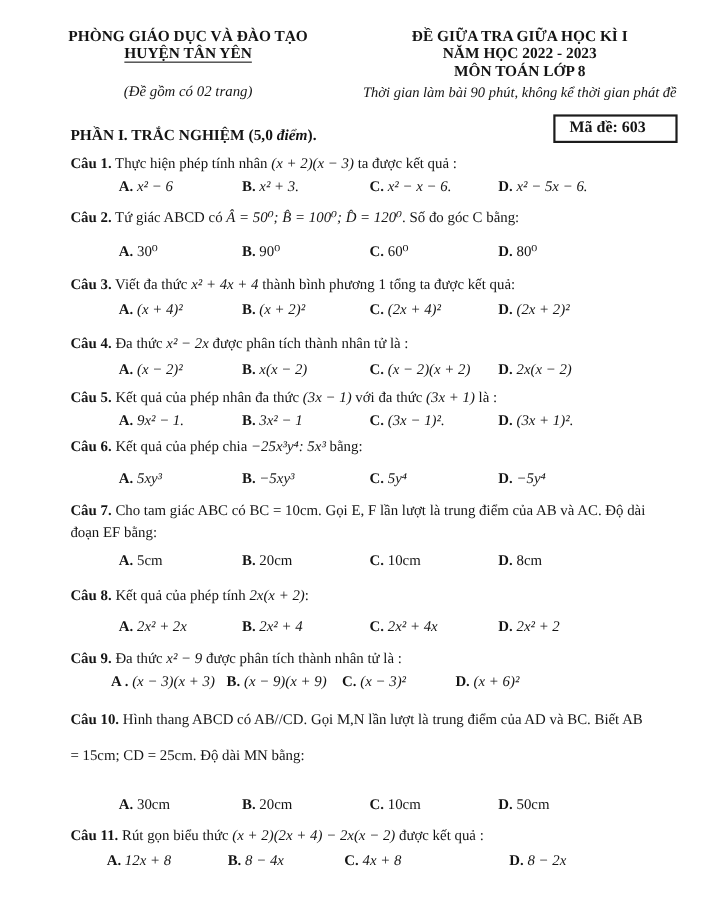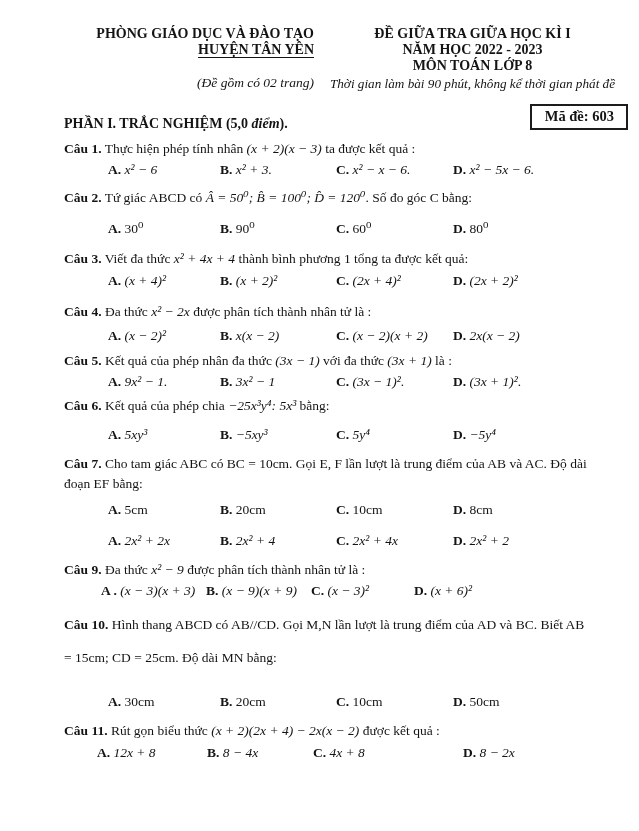--- a/index.html
+++ b/index.html
@@ -7,30 +7,30 @@
     position:relative;
     width:639px;height:831px;
     background:#ffffff;
     color:#141414;
     font-family:"Liberation Serif","DejaVu Serif",serif;
     overflow:hidden;
     box-sizing:border-box;
   }
   
   .header{display:flex;padding:26px 8px 0 28px;}
-  .h-left{width:286px;text-align:right;}
+  .h-left{width:286px;text-align:center;}
   .h-right{width:317px;text-align:center;}
   .h-bold{font-weight:bold;font-size:14px;line-height:16px;white-space:nowrap;}
   .h-underline{text-decoration:underline;text-underline-offset:3px;}
   .h-note{font-style:italic;font-size:13.5px;margin-top:17px;white-space:nowrap;}
   .h-time{font-style:italic;font-size:13.2px;line-height:16px;margin-top:2px;white-space:nowrap;}
   .code-box{
-    position:absolute;top:104px;right:11px;
+    position:absolute;top:104px;right:23px;
     border:2px solid #1c1c1c;
-    padding:2px 12px 3px 13px;
+    padding:2px 27px 3px 13px;
     font-weight:bold;font-size:14.5px;
     background:#fff;
   }
   
   .section-title{
     margin:24px 0 0 64px;
     font-weight:bold;font-size:14px;
   }
   .section-title .em{font-style:italic;}
   
@@ -149,20 +149,21 @@
       <p class="q-line"><b class="q-label">Câu 7.</b><span> </span><span class="q-runs"><span>Cho tam giác ABC có BC = 10cm. Gọi E, F lần lượt là trung điểm của AB và AC. Độ dài đoạn EF bằng:</span></span></p>
       <div class="opts">
           <span class="opt"><b class="opt-letter">A.</b> <span class="opt-val">5cm</span></span>
           <span class="opt"><b class="opt-letter">B.</b> <span class="opt-val">20cm</span></span>
           <span class="opt"><b class="opt-letter">C.</b> <span class="opt-val">10cm</span></span>
           <span class="opt"><b class="opt-letter">D.</b> <span class="opt-val">8cm</span></span>
         </div>
     </div>
 
     <div class="question q8">
+      <p class="q-line"><b class="q-label">Câu 8.</b><span> </span><span class="q-runs"><span>Kết quả của phép tính </span><span class="math">2x(x + 2)</span><span>:</span></span></p>
       <div class="opts">
           <span class="opt"><b class="opt-letter">A.</b> <span class="opt-val math">2x² + 2x</span></span>
           <span class="opt"><b class="opt-letter">B.</b> <span class="opt-val math">2x² + 4</span></span>
           <span class="opt"><b class="opt-letter">C.</b> <span class="opt-val math">2x² + 4x</span></span>
           <span class="opt"><b class="opt-letter">D.</b> <span class="opt-val math">2x² + 2</span></span>
         </div>
     </div>
 
     <div class="question q9">
       <p class="q-line"><b class="q-label">Câu 9.</b><span> </span><span class="q-runs"><span>Đa  thức </span><span class="math">x² − 9</span><span> được phân tích thành nhân tử là :</span></span></p>

